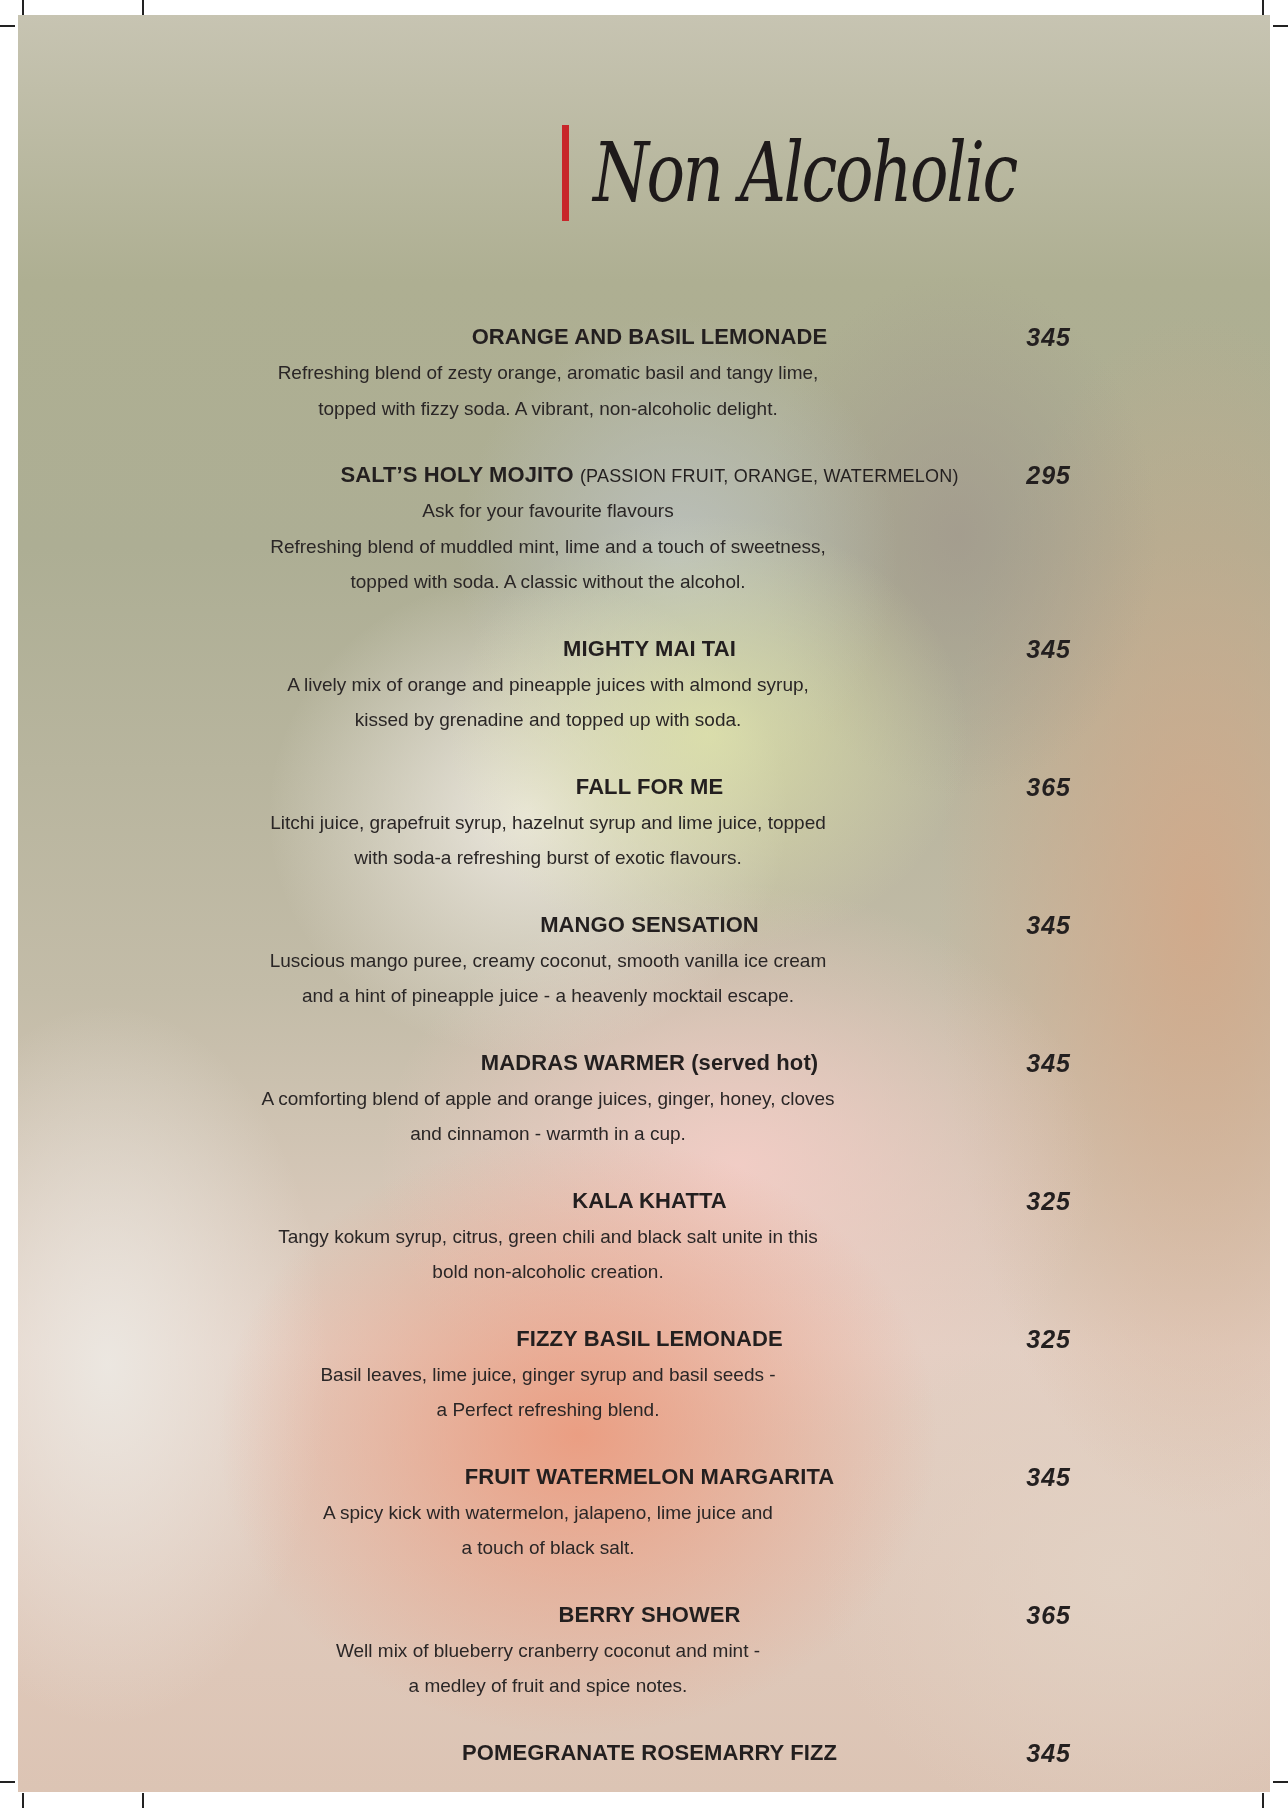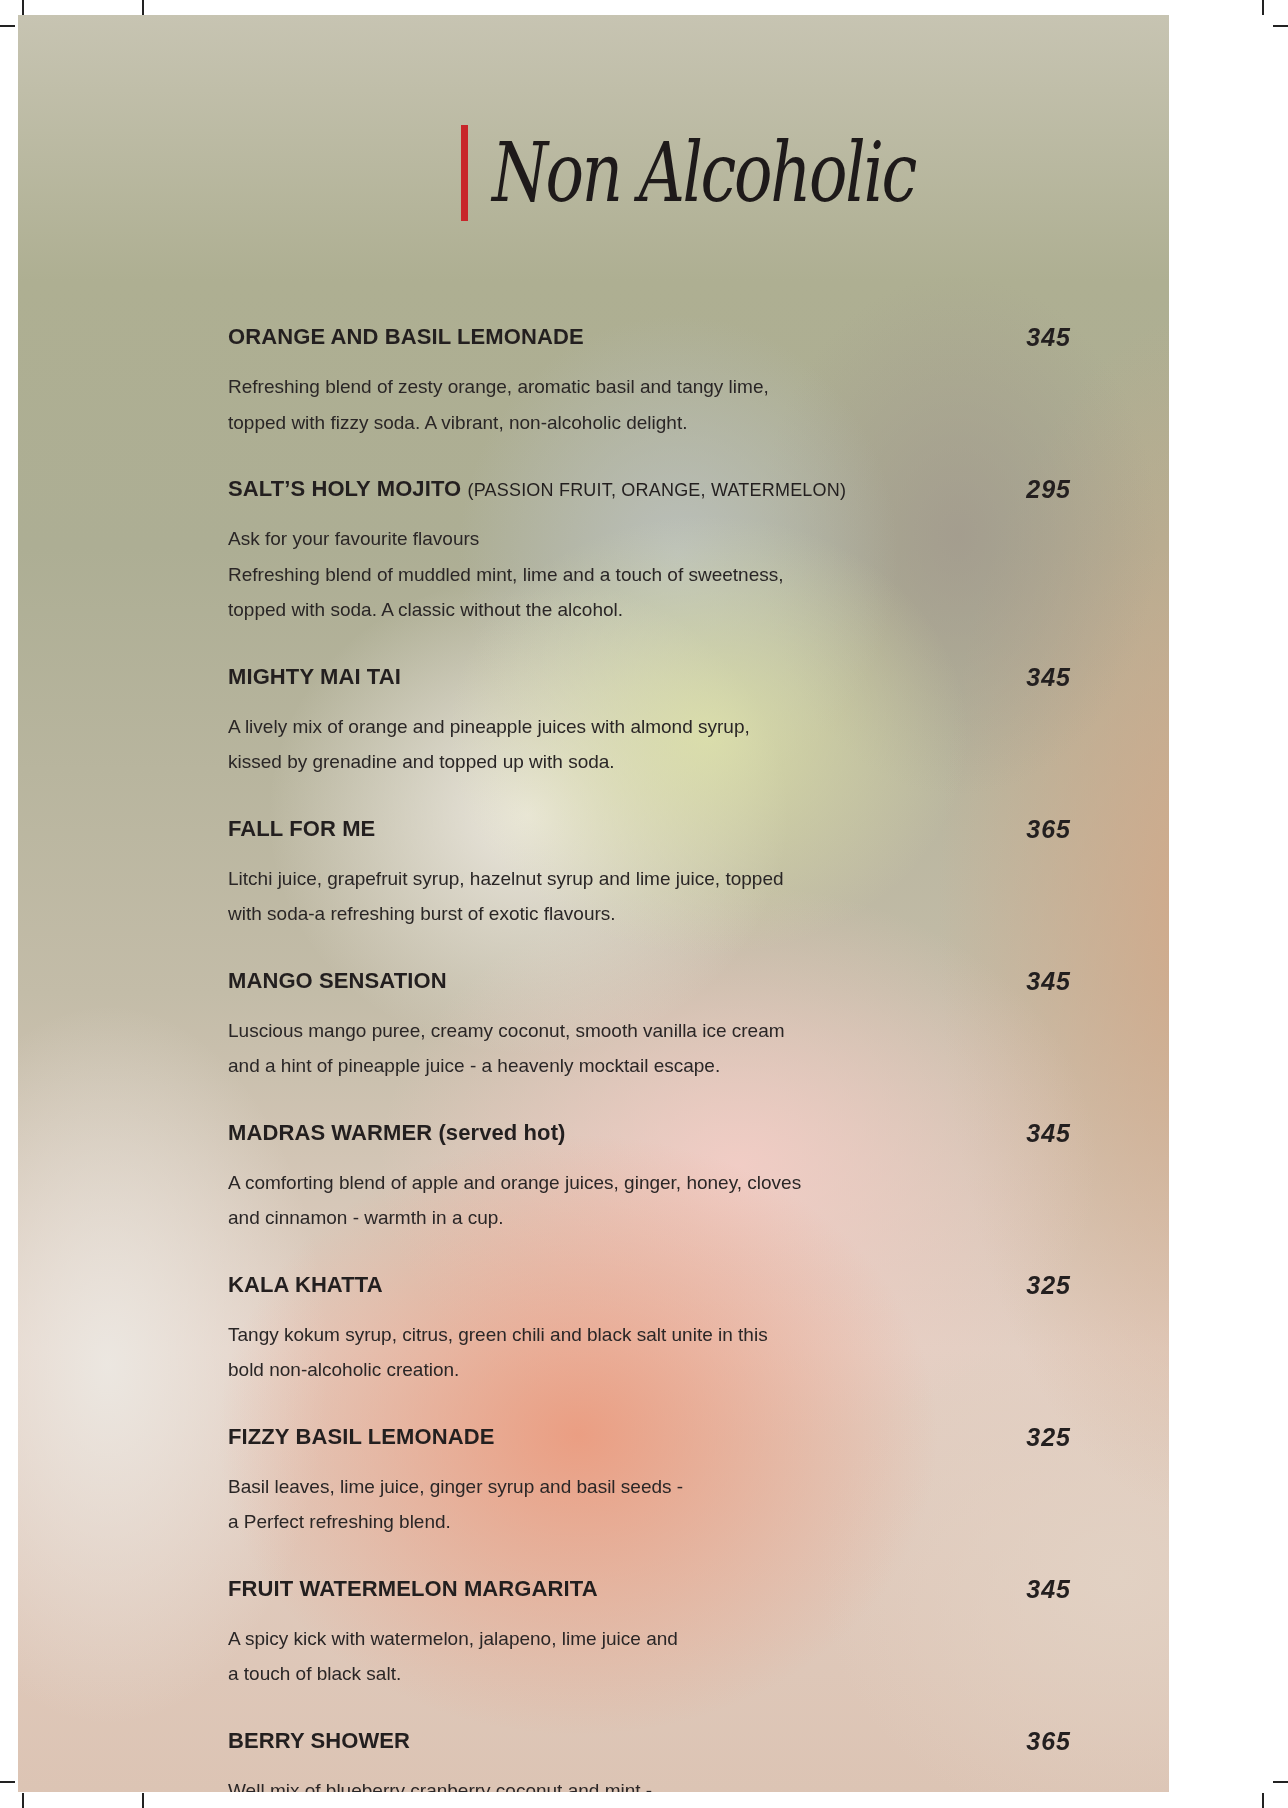--- a/index.html
+++ b/index.html
@@ -3,33 +3,34 @@
 <meta charset="utf-8">
 <style>
   html, body { margin: 0; padding: 0; }
   body {
     width: 1288px; height: 1808px; position: relative; overflow: hidden;
     background: #ffffff;
     font-family: "Liberation Sans", "DejaVu Sans", sans-serif;
   }
   .crop { position: absolute; background: #222; }
   .page {
-    position: absolute; left: 18px; top: 15px; width: 1151px; height: 1777px;
+    position: absolute; left: 18px; top: 15px; width: 1252px; height: 1777px;
     overflow: hidden;
     background:
       radial-gradient(ellipse 260px 220px at 690px 720px, rgba(222,226,170,0.85), rgba(222,226,170,0) 100%),
       radial-gradient(ellipse 260px 240px at 510px 800px, rgba(240,236,228,0.9), rgba(240,236,228,0) 100%),
       radial-gradient(ellipse 220px 240px at 660px 540px, rgba(190,196,196,0.8), rgba(190,196,196,0) 100%),
       radial-gradient(ellipse 200px 260px at 940px 520px, rgba(160,150,140,0.7), rgba(160,150,140,0) 100%),
       radial-gradient(ellipse 360px 300px at 560px 1420px, rgba(236,150,120,0.85), rgba(236,150,120,0) 100%),
       radial-gradient(ellipse 360px 280px at 720px 1150px, rgba(246,206,200,0.85), rgba(246,206,200,0) 100%),
       radial-gradient(ellipse 220px 360px at 90px 1350px, rgba(236,232,226,0.95), rgba(236,232,226,0) 100%),
       radial-gradient(ellipse 260px 600px at 1180px 900px, rgba(210,168,136,0.9), rgba(210,168,136,0) 100%),
       radial-gradient(ellipse 300px 260px at 1100px 1560px, rgba(226,210,196,0.9), rgba(226,210,196,0) 100%),
       linear-gradient(180deg, #c7c4b2 0%, #aeaf92 15%, #adae94 30%, #c3bca8 55%, #e3cfc3 75%, #dcc4b4 100%);
+    text-align: center;
   }
   .title-wrap {
     position: absolute; top: 110px; right: 205px;
     display: flex; align-items: center;
   }
   .title-bar { width: 7px; height: 96px; background: #c8262a; margin-right: 24px; }
   .title {
     font-family: "DejaVu Serif", serif; font-style: italic;
     font-size: 82px; color: #1e1a1a; letter-spacing: -3px;
     transform: scaleX(0.78); transform-origin: left center;
@@ -44,21 +45,21 @@
   }
   .item-sub { font-weight: normal; font-size: 18px; letter-spacing: 0.2px; }
   .item-price {
     position: absolute; right: 0; top: 0;
     font-weight: bold; font-size: 25px; color: #231f1f; line-height: 30px;
     letter-spacing: 1px;
     font-style: italic;
   }
   .item-desc {
     font-size: 19px; color: #2a2626; line-height: 35.5px; width: 640px;
-    white-space: pre-line; margin-top: 16px;
+    white-space: pre-line; margin-top: 2px;
   }
 </style>
 </head>
 <body>
 
 <div class="crop" style="left:22px;top:0;width:1.5px;height:15px;"></div>
 <div class="crop" style="left:142px;top:0;width:1.5px;height:15px;"></div>
 <div class="crop" style="left:0;top:25px;width:15px;height:1.5px;"></div>
 <div class="crop" style="left:1262px;top:0;width:1.5px;height:15px;"></div>
 <div class="crop" style="left:1273px;top:25px;width:15px;height:1.5px;"></div>

